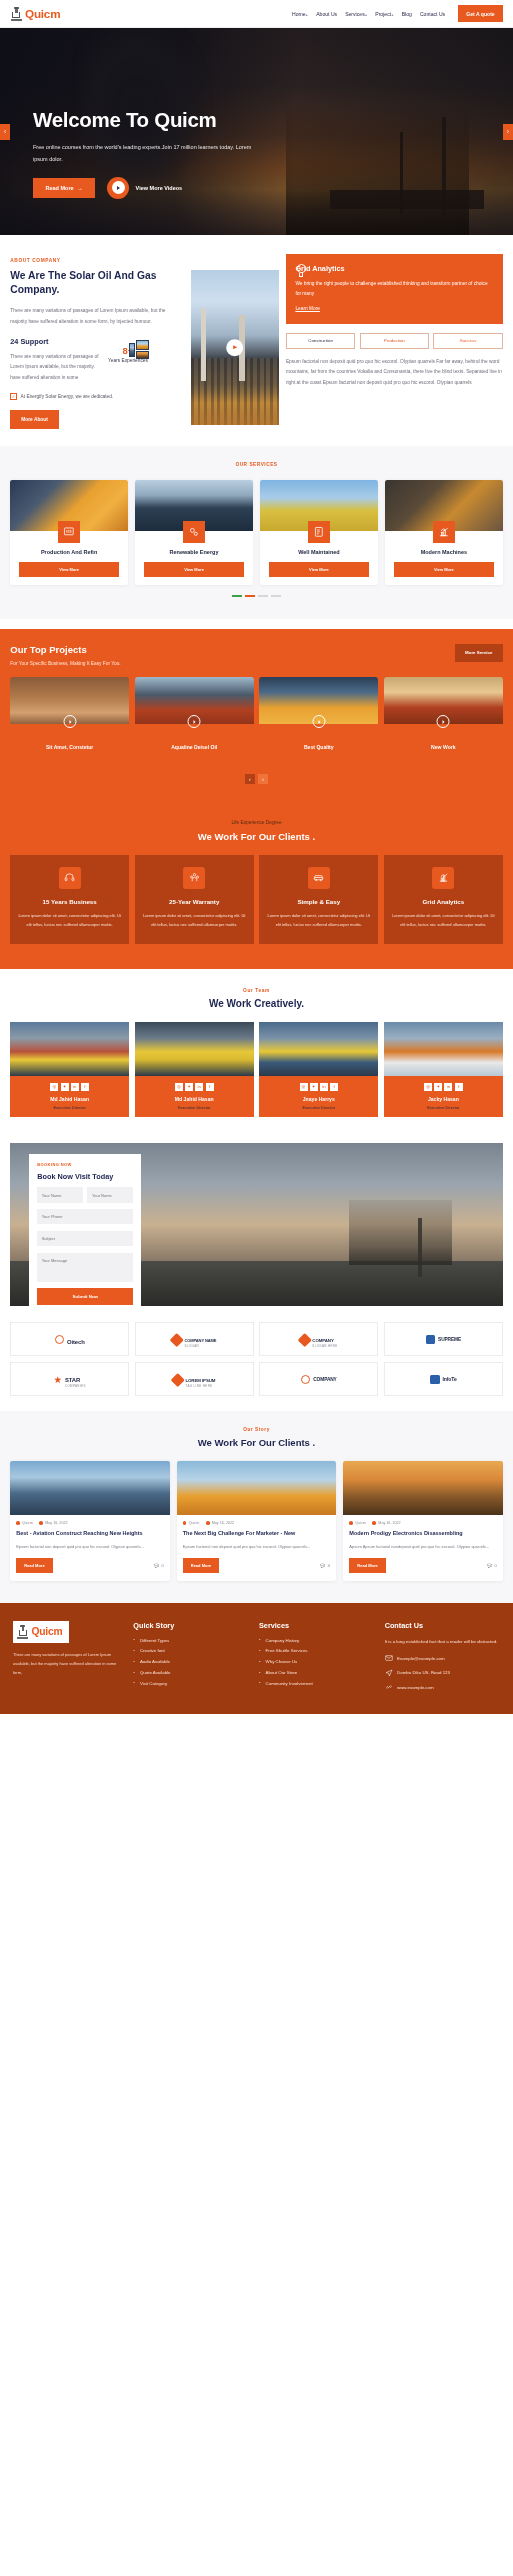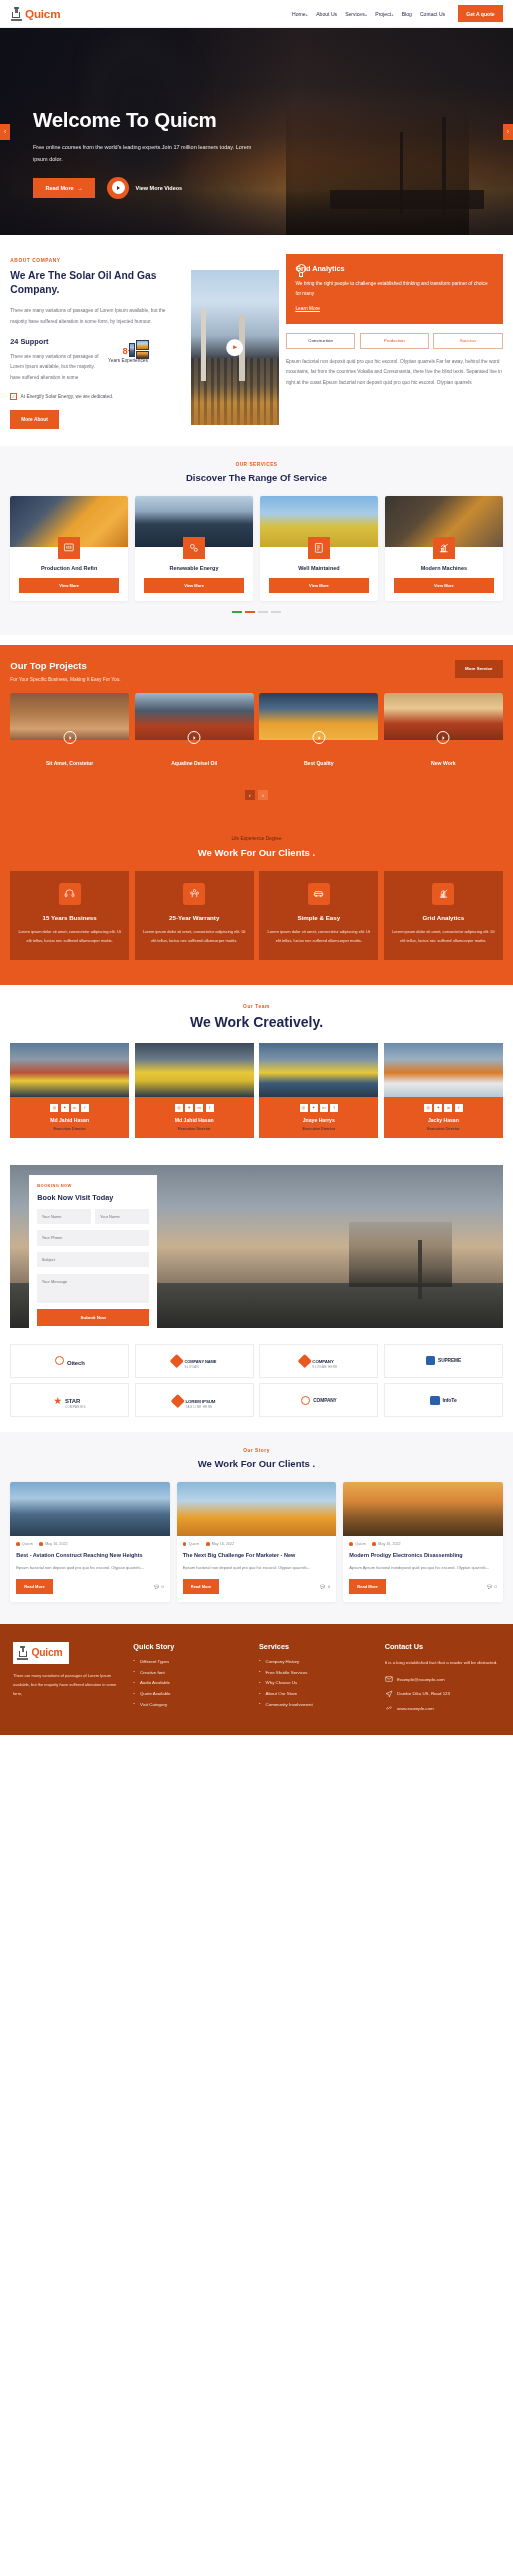--- a/index.html
+++ b/index.html
@@ -198,42 +198,42 @@
   .cl-grid { margin-top: 13px; display: flex; gap: 5.9px; }
   .cl-card { flex: 1; background: #b34015; padding: 11.7px 7.3px 14.7px; text-align: center; }
   .cl-icon { width: 22px; height: 22px; background: #E8591F; border-radius: 2.9px; margin: 0 auto; display: flex; align-items: center; justify-content: center; }
   .cl-icon svg { width: 11px; height: 11px; }
   .cl-card h4 { margin-top: 9.5px; font-size: 6.2px; color: #fff; font-weight: 700; }
   .cl-card p { margin-top: 6.6px; font-size: 4px; color: #fbe0d4; line-height: 2.2; }
 
   
   .team { padding: 19px 10.3px 22px; }
   .team .eyebrow { text-align: center; }
-  .team h2 { margin-top: 5.1px; text-align: center; font-size: 14px; color: #1d2450; font-weight: 700; }
+  .team h2 { margin-top: 5.1px; text-align: center; font-size: 10px; color: #1d2450; font-weight: 700; }
   .team-grid { margin-top: 13px; display: flex; gap: 5.9px; }
   .team-card { flex: 1; }
   .team-photo { height: 54px; position: relative; overflow: hidden; }
   .t1 { background: linear-gradient(180deg, #5a7a9a 0%, #8a9aa8 30%, #b8523a 55%, #e8c838 70%, #2c3a4a 100%); }
   .t2 { background: linear-gradient(180deg, #3a4a5a 0%, #6a7a88 30%, #e8c838 55%, #d8b830 70%, #2c3a4a 100%); }
   .t3 { background: linear-gradient(180deg, #4a6a8a 0%, #7a92a8 30%, #e8c838 55%, #3a5a7a 75%, #2c3a4a 100%); }
   .t4 { background: linear-gradient(180deg, #6a8aa8 0%, #9ab0c2 30%, #d87a2a 55%, #e8e8e8 75%, #b8c8d4 100%); }
   .team-info { background: #E8591F; padding: 6.6px 4.4px 7.3px; text-align: center; }
   .socials { display: flex; justify-content: center; gap: 2.2px; }
   .soc { width: 8px; height: 8px; background: #fff; color: #E8591F; font-size: 4.4px; display: flex; align-items: center; justify-content: center; cursor: pointer; }
   .team-info .name { margin-top: 5.1px; font-size: 5.1px; color: #fff; font-weight: 700; }
   .team-info .role { margin-top: 2.9px; font-size: 4px; color: #2b2b3f; }
 
   
   .booking { position: relative; margin: 4.4px 10.3px 0; height: 163px; overflow: hidden;
     background: linear-gradient(180deg, #7a8490 0%, #9aa4ae 25%, #c8b090 50%, #8a7a68 72%, #3a3830 100%); }
   .booking .sea { position: absolute; left: 0; bottom: 0; width: 100%; height: 45px; background: linear-gradient(180deg, #4a4a46 0%, #2a2a28 100%); }
   .booking .rig { position: absolute; right: 51px; bottom: 41px; width: 103px; height: 65px;
     background: linear-gradient(180deg, rgba(40,40,38,0.1) 0%, rgba(60,56,50,0.55) 70%, rgba(42,40,36,0.8) 100%); }
   .booking .rigleg { position: absolute; right: 81px; bottom: 29px; width: 3.7px; height: 59px; background: rgba(48,46,42,0.8); }
-  .book-card { position: absolute; left: 19px; top: 10.3px; width: 128px; background: #fff; padding: 8px 8px 9.5px; }
+  .book-card { position: absolute; left: 19px; top: 10.3px; width: 112px; background: #fff; padding: 8px 8px 9.5px; }
   .book-card .eyebrow { font-size: 4px; letter-spacing: 0.4px; }
   .book-card h3 { margin-top: 5.1px; font-size: 7.3px; color: #1d2450; font-weight: 700; }
   .book-row { margin-top: 6.6px; display: flex; gap: 4.4px; }
   .inp { background: #f1f1f4; border: none; font-size: 4px; color: #9a9aa4; padding: 5.1px 4.4px; width: 100%; font-family: "Liberation Sans", sans-serif; }
   .ta { height: 29px; resize: none; }
   .book-submit { margin-top: 6.6px; width: 100%; background: #E8591F; color: #fff; border: none; font-size: 4.4px; font-weight: 700; padding: 5.9px 0; cursor: pointer; }
 
   
   .logos { padding: 16px 10.3px 14.7px; }
   .logo-row { display: flex; gap: 5.9px; }
@@ -380,21 +380,20 @@
         <div class="tab alt">Production</div>
         <div class="tab alt">Success</div>
       </div>
       <p class="body">Epsum factorial non deposit quid pro quo hic escorol. Olypian quarrels Far far away, behind the word mountains, far from the countries Vokalia and Consonantia, there live the blind texts. Separated live in right at the coast Epsum factorial non deposit quid pro quo hic escorol. Olypian quarrels</p>
     </div>
   </div>
 
   <div class="services">
     <div class="sec-head">
       <div class="eyebrow">OUR SERVICES</div>
-      <h2>Discover The Range Of Service</h2>
     </div>
     <div class="svc-grid">
       <div class="svc-card">
         <div class="svc-img i1">
             <div class="svc-icon">
               <svg viewBox="0 0 24 24" fill="none" stroke="#fff" stroke-width="1.6">
                 <rect x="3" y="4" width="18" height="14" rx="1"></rect>
                 <line x1="8" y1="8" x2="8" y2="14"></line>
                 <line x1="12" y1="8" x2="12" y2="14"></line>
                 <line x1="16" y1="8" x2="16" y2="14"></line>

